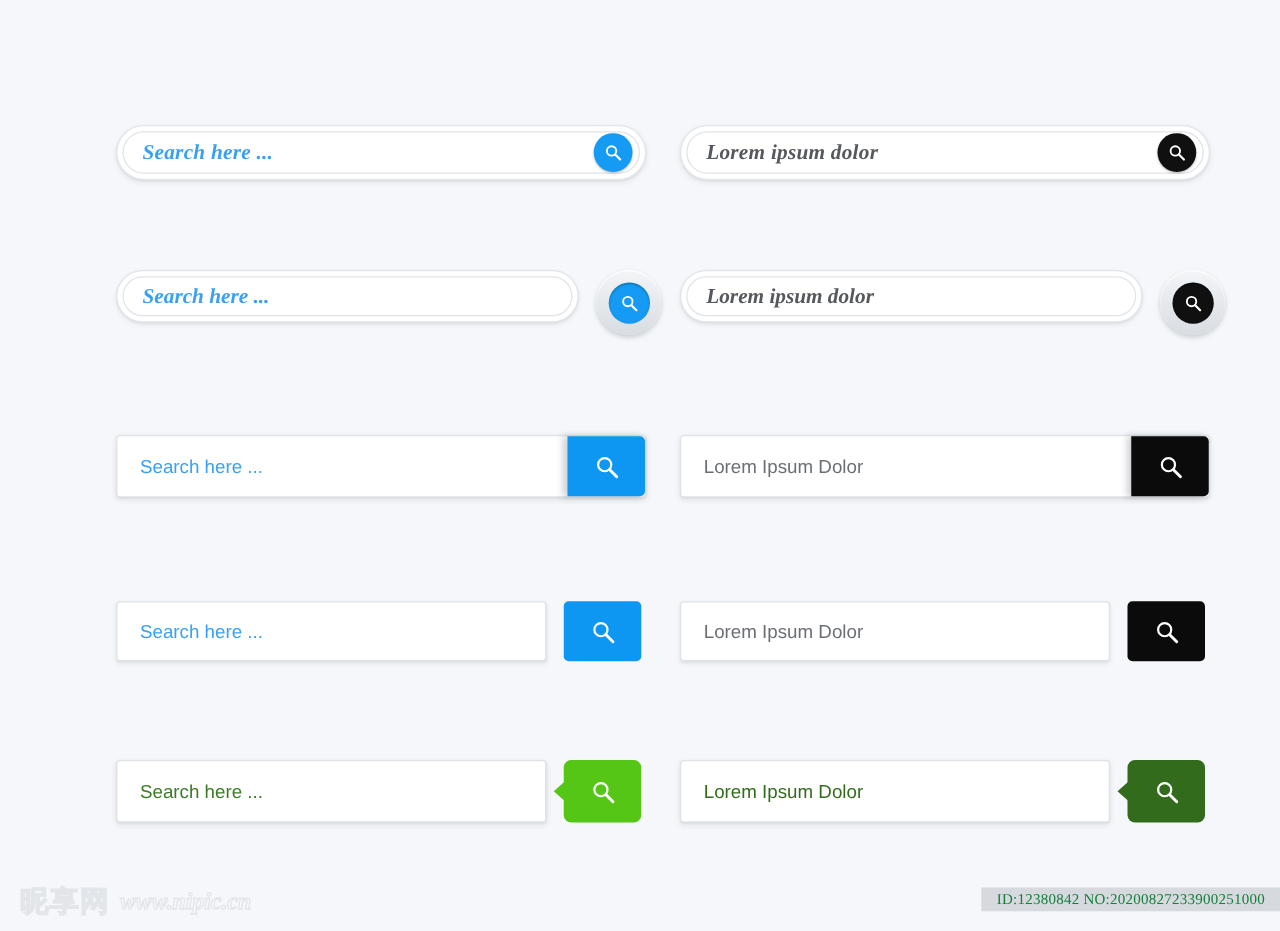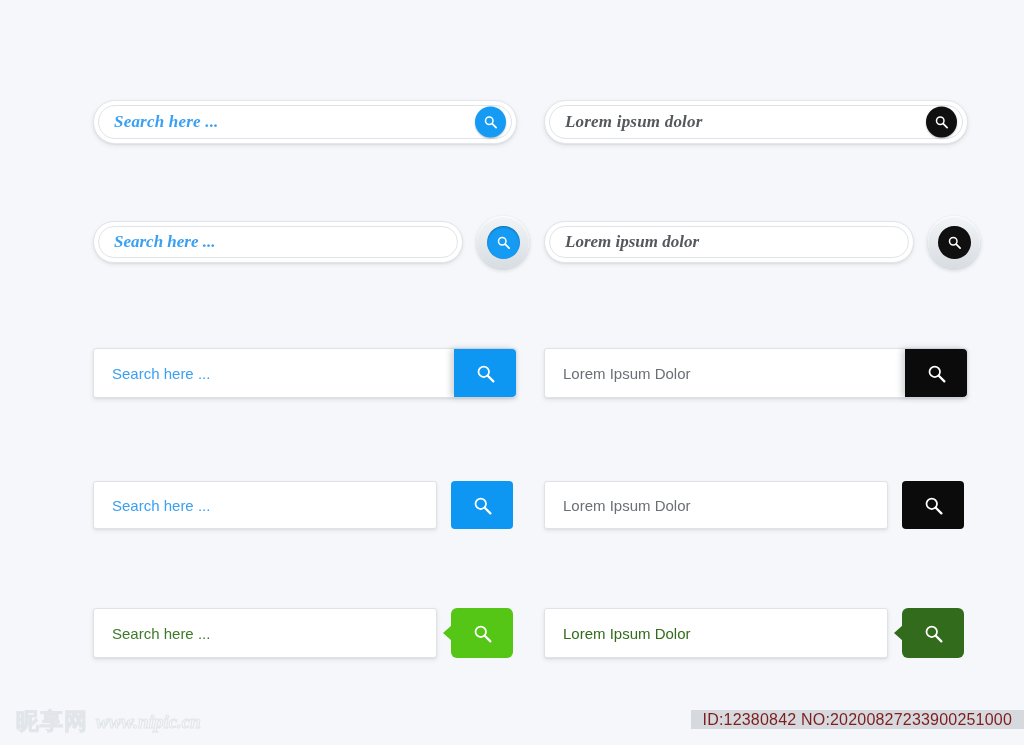--- a/index.html
+++ b/index.html
@@ -19,21 +19,21 @@
     position: absolute;
     left: 0; top: 0;
     width: 1024px;
     height: 745px;
   }
 
   
   .sb {
     position: absolute;
     display: flex;
-    align-items: center;
+    align-items: flex-start;
   }
 
   
   .pill-wrap {
     position: relative;
     box-sizing: border-box;
     height: 44px;
     border-radius: 22px;
     background: #ffffff;
     border: 1px solid #e3e6ea;
@@ -306,23 +306,23 @@
     color: #f5f7fa;
     -webkit-text-stroke: 1px #e2e5e9;
   }
   .idbar {
     position: absolute;
     right: 0;
     bottom: 16px;
     height: 19px;
     padding: 0 12px;
     background: #d6dade;
-    color: #7f1d1d;
-    font-family: Liberation Sans, sans-serif;
-    font-size: 16px;
+    color: #15803d;
+    font-family: Liberation Serif, serif;
+    font-size: 12px;
     line-height: 19px;
     letter-spacing: .2px;
     white-space: nowrap;
   }
 </style>
 </head>
 <body>
 
 <div class="canvas">
 

